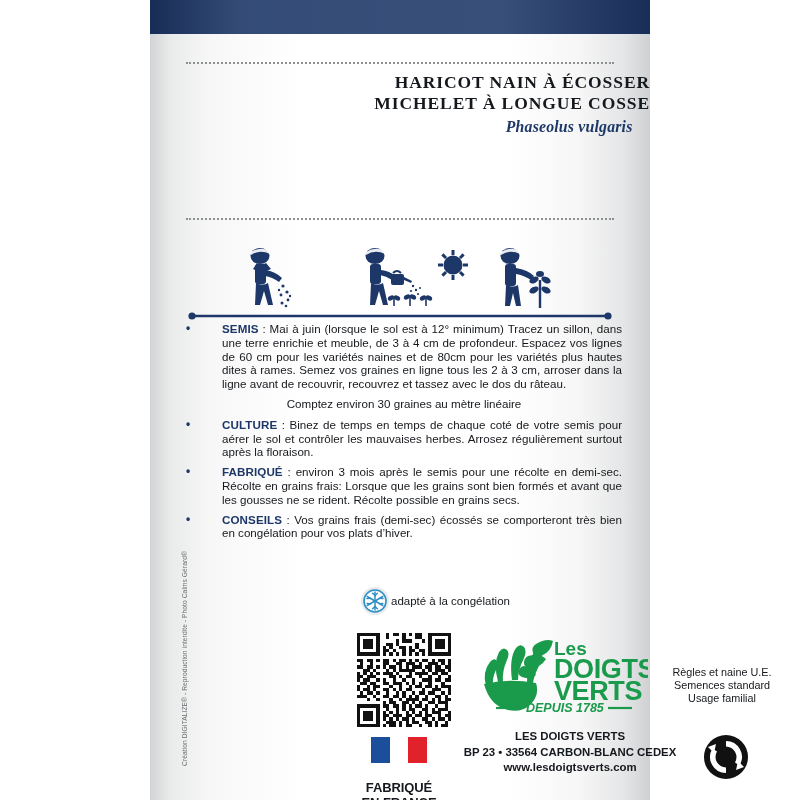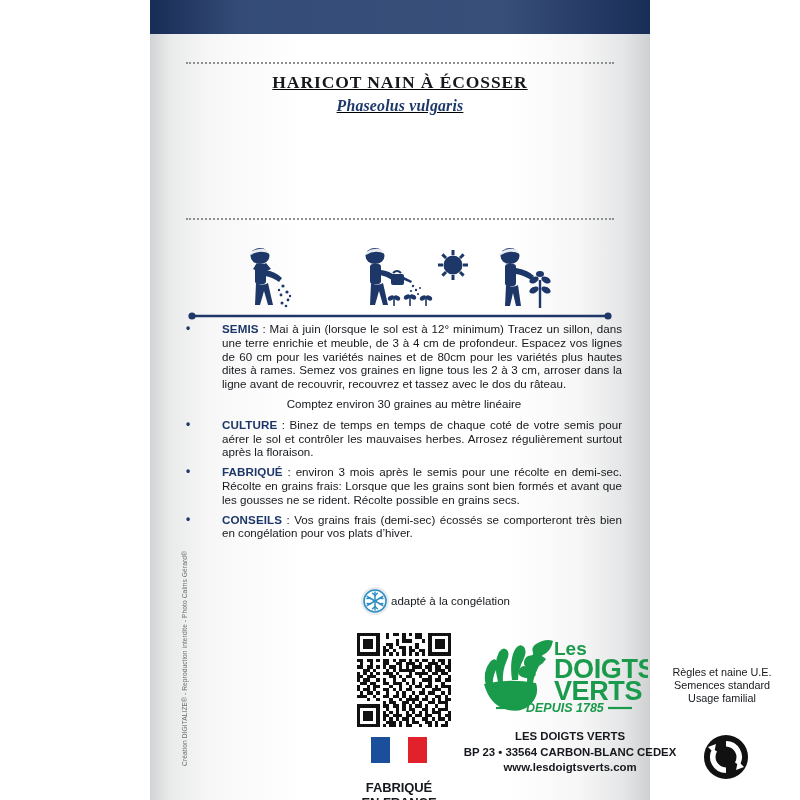--- a/index.html
+++ b/index.html
@@ -62,22 +62,21 @@
   }
   #rule-top  { top: 62px; }
   #rule-mid  { top: 218px; }
 
   
   #title-block {
     position: absolute;
     left: 0;
     top: 72px;
     width: 500px;
-    text-align: center;
-    text-decoration: underline;
+    text-align: right;
   }
   .title-line {
     font-family: "Liberation Serif", serif;
     font-size: 17.5px;
     font-weight: 700;
     letter-spacing: .9px;
     color: #15181c;
     line-height: 21px;
     white-space: nowrap;
   }
@@ -282,20 +281,21 @@
 <div id="packet">
 
   <div id="top-band">
     <div id="top-band-shine"></div>
   </div>
 
   <div class="dotted-rule" id="rule-top"></div>
 
   <div id="title-block">
     <div class="title-line">HARICOT NAIN À ÉCOSSER</div>
+    <div class="title-line">MICHELET À LONGUE COSSE</div>
     <div id="latin-name">Phaseolus vulgaris</div>
   </div>
 
 
   <div class="dotted-rule" id="rule-mid"></div>
 
   <div id="picto-strip">
     <svg width="500" height="66" viewBox="0 0 500 66" xmlns="http://www.w3.org/2000/svg">
       <g fill="#1d3768">
 

